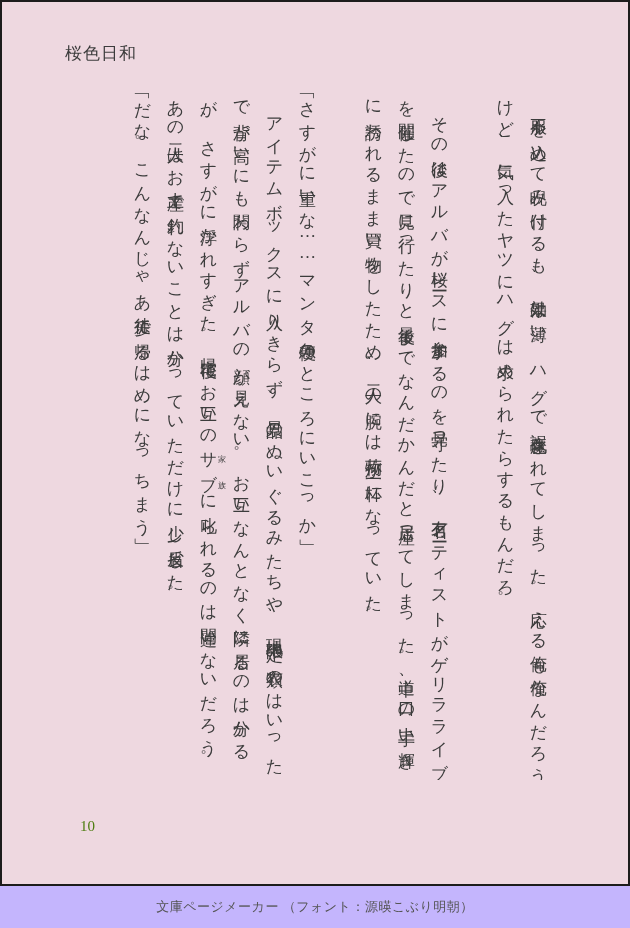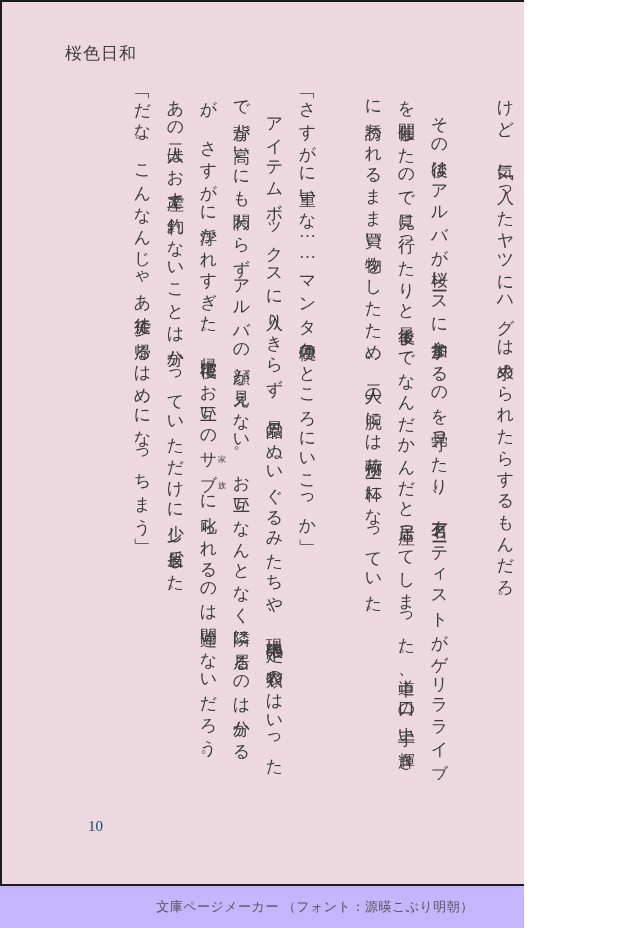--- a/index.html
+++ b/index.html
@@ -5,21 +5,21 @@
   html, body {
     margin: 0;
     padding: 0;
     width: 630px;
     height: 928px;
     background: #ffffff;
     font-family: "Liberation Serif", "DejaVu Serif", serif;
   }
   .stage {
     position: relative;
-    width: 524px;
+    width: 630px;
     height: 928px;
     overflow: hidden;
   }
   
   .page {
     position: absolute;
     left: 0;
     top: 0;
     width: 626px;
     height: 882px;
@@ -57,24 +57,24 @@
   }
   .body-text p.indent { text-indent: 1em; }
   .body-text p.gap-before { margin-right: 33px; }
   ruby rt {
     font-size: 8px;
     letter-spacing: 0;
     color: #3c3c3c;
   }
   .page-number {
     position: absolute;
-    left: 86px;
+    left: 78px;
     top: 816px;
     font-size: 15px;
-    color: #0c4a6e;
+    color: #4d7c0f;
   }
   
   .footer {
     position: absolute;
     left: 0;
     top: 886px;
     width: 630px;
     height: 42px;
     background: #c4b5fd;
     display: flex;

